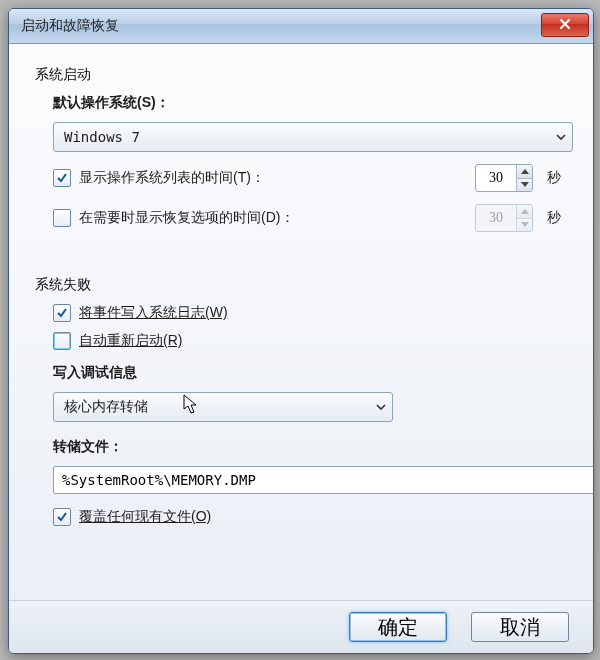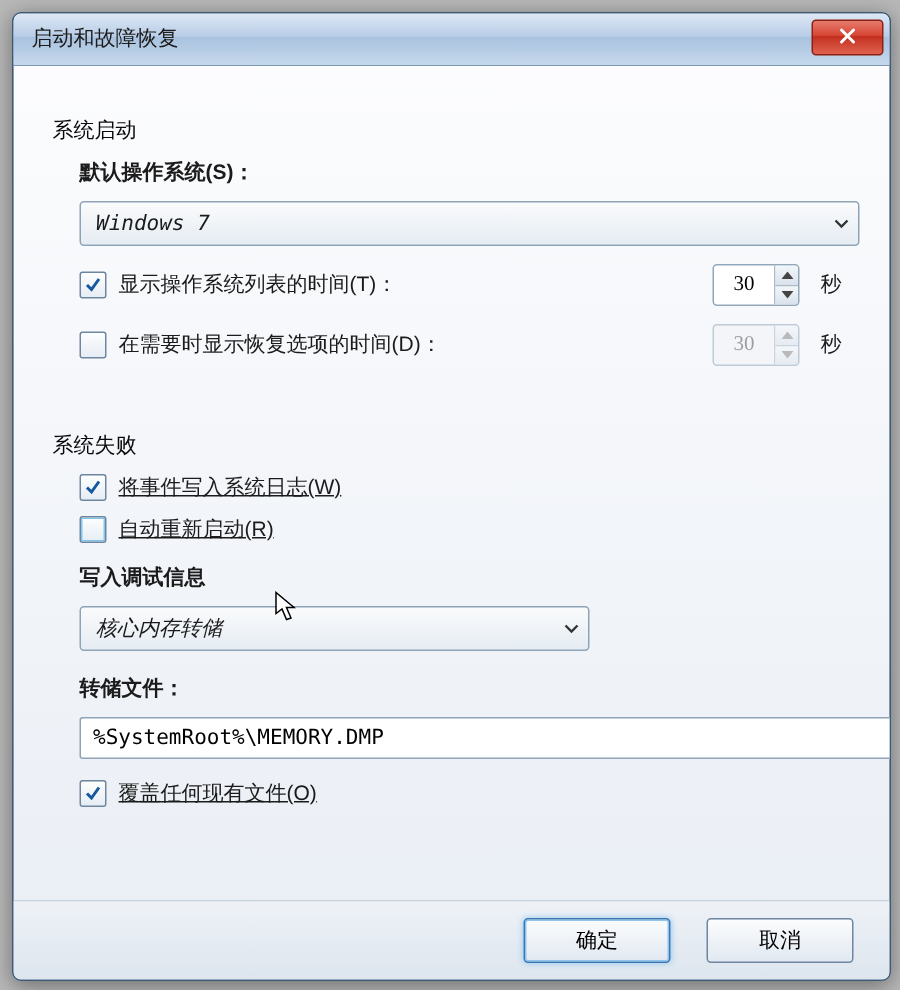--- a/index.html
+++ b/index.html
@@ -53,37 +53,36 @@
   }
   .close-btn svg { width: 12px; height: 12px; }
   .body {
     flex: 1;
     padding: 18px 26px 14px 26px;
     color: #1b1b1b;
     overflow: hidden;
     position: relative;
   }
   .section-title {
-    margin-top: 16px;
+    margin-top: 4px;
     margin-bottom: 10px;
     color: #0a0a0a;
   }
   .indent { margin-left: 18px; }
   .label-row { margin: 10px 0; font-weight: bold; }
   .combo {
     display: flex;
     align-items: center;
     justify-content: space-between;
     height: 28px;
     padding: 0 6px 0 10px;
     background: linear-gradient(#fafbfc, #e5ecf3);
     border: 1px solid #8fa3b7;
     border-radius: 3px;
     cursor: pointer;
-    font-style: italic;
   }
   .combo-wide { width: 502px; }
   .combo-mid { width: 322px; }
   .combo-text { font-family: "Consolas","SimSun",monospace; }
   .dropdown-icon svg { width: 10px; height: 10px; display:block; }
   .timing-row {
     display: flex;
     align-items: center;
     margin: 12px 0;
   }
@@ -163,21 +162,21 @@
   .btn {
     min-width:96px;
     height:28px;
     border:1px solid #6f86a0;
     border-radius:3px;
     background:linear-gradient(#fbfcfd,#e1e8f1);
     display:flex;
     align-items:center;
     justify-content:center;
     cursor:pointer;
-    font-size:14px;
+    font-size:20px;
   }
   .btn.default {
     border-color:#3a78b3;
     box-shadow:0 0 0 1px #8ec4ee inset, 0 0 4px #8ec4ee;
   }
   .cursor-sprite {
     position:absolute;
     left:174px;
     top:350px;
     pointer-events:none;

